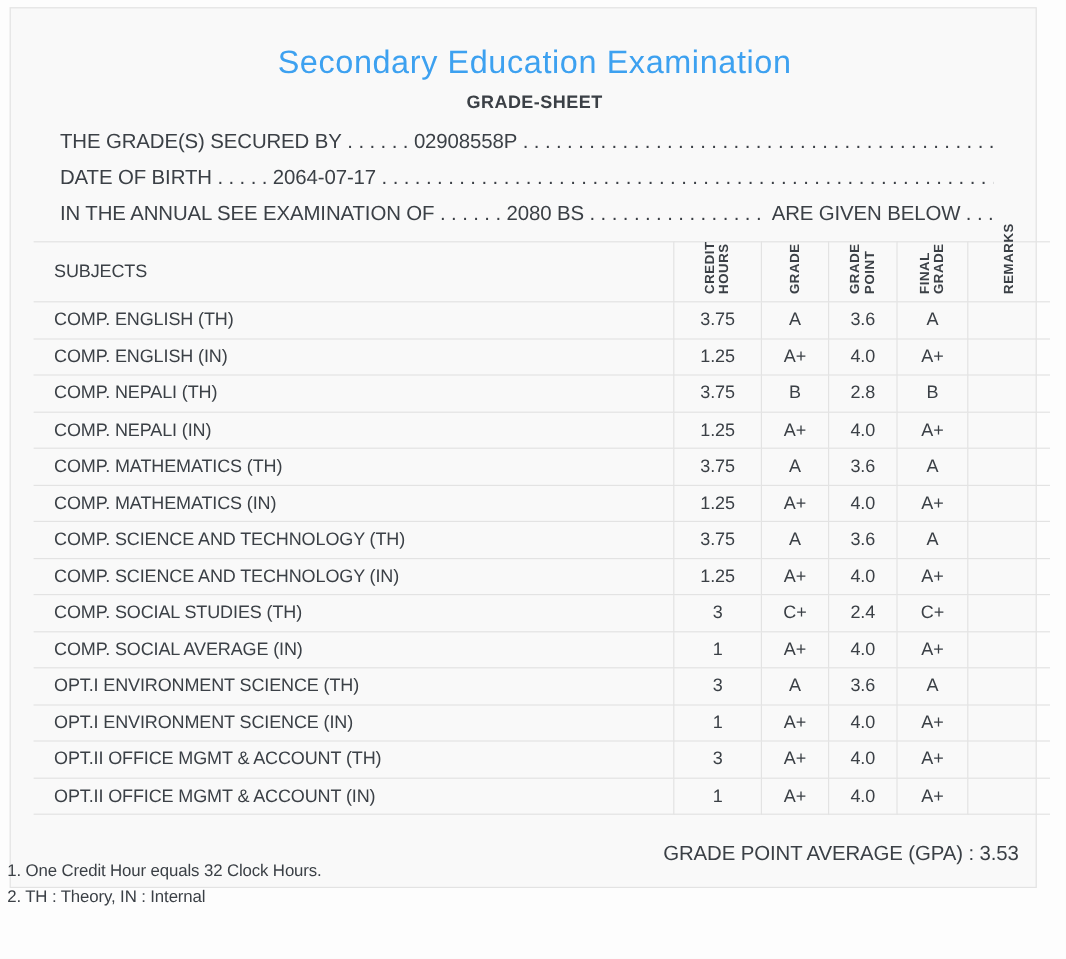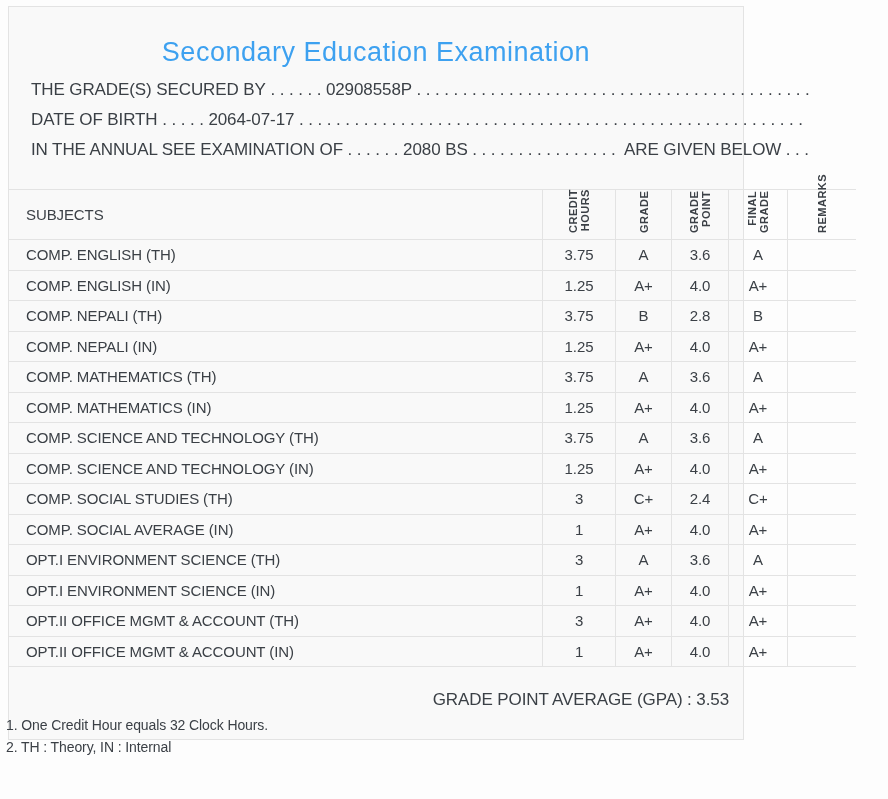--- a/index.html
+++ b/index.html
@@ -10,24 +10,25 @@
     --page-bg:#fdfdfd;
   }
   html,body{margin:0;padding:0;}
   body{
     width:888px;height:799px;position:relative;overflow:hidden;
     background:var(--page-bg);
     color:var(--text);
     font-family:"Liberation Sans", sans-serif;
   }
   .card{
-    position:absolute;left:8px;top:6px;width:736px;height:734px;
+    position:absolute;left:8px;top:6px;width:856px;height:734px;
     box-sizing:border-box;
     background:var(--card-bg);
     border:1px solid var(--border);
+    padding-left:19px;
   }
   .title{
     margin:30px 0 0 0;
     text-align:center;
     font-size:27px;font-weight:400;letter-spacing:0.5px;
     color:var(--accent);
     line-height:30px;
   }
   .subtitle{
     margin-top:9px;text-align:center;
@@ -39,27 +40,26 @@
     display:flex;align-items:center;
     width:778px;height:30px;overflow:hidden;
     font-size:17px;letter-spacing:-0.1px;
     white-space:pre;
   }
   .info-line span{white-space:pre;flex:0 0 auto;}
   .info-line .dotfill{flex:0 1 auto;overflow:hidden;}
   .info-line .tail{flex:0 0 auto;}
 
   .table{
-    margin-top:24px;
+    margin-top:8px;
     display:grid;
     grid-template-columns:533px 73px 56px 57px 59px 69px;
     grid-template-rows:51px;
     grid-auto-rows:30.5px;
     width:847px;
-    text-align:right;
   }
   .hcell{
     position:relative;
     border-top:1px solid var(--border);
     border-bottom:1px solid var(--border);
     box-sizing:border-box;
   }
   .hcell.subj{
     display:flex;align-items:center;
     padding-left:17px;
@@ -95,20 +95,21 @@
     position:absolute;left:6px;top:714px;
     font-size:14px;letter-spacing:-0.1px;line-height:22px;
   }
 </style>
 </head>
 <body>
 
 <div class="card">
 
   <h1 class="title">Secondary Education Examination</h1>
+  <div class="subtitle">GRADE-SHEET</div>
 
   <div class="info">
     <div class="info-line">
       <span>THE GRADE(S) SECURED BY</span><span class="dots"> . . . . . . </span><span>02908558P</span><span class="dotfill"> . . . . . . . . . . . . . . . . . . . . . . . . . . . . . . . . . . . . . . . . . . . . . . . . . . . . . . . . . . . . . . . . . . . . . . . . . . . . . . . . . . . . . . . . . . . . . . . . . . . .</span><span class="tail"></span>
     </div>
     <div class="info-line">
       <span>DATE OF BIRTH</span><span class="dots"> . . . . . </span><span>2064-07-17</span><span class="dotfill"> . . . . . . . . . . . . . . . . . . . . . . . . . . . . . . . . . . . . . . . . . . . . . . . . . . . . . . . . . . . . . . . . . . . . . . . . . . . . . . . . . . . . . . . . . . . . . . . . . . . .</span><span class="tail"></span>
     </div>
     <div class="info-line">
       <span>IN THE ANNUAL SEE EXAMINATION OF</span><span class="dots"> . . . . . . </span><span>2080 BS</span><span class="dotfill"> . . . . . . . . . . . . . . . . . . . . . . . . . . . . . . . . . . . . . . . . . . . . . . . . . . . . . . . . . . . . . . . . . . . . . . . . . . . . . . . . . . . . . . . . . . . . . . . . . . . .</span><span class="tail"> ARE GIVEN BELOW . . .</span>

